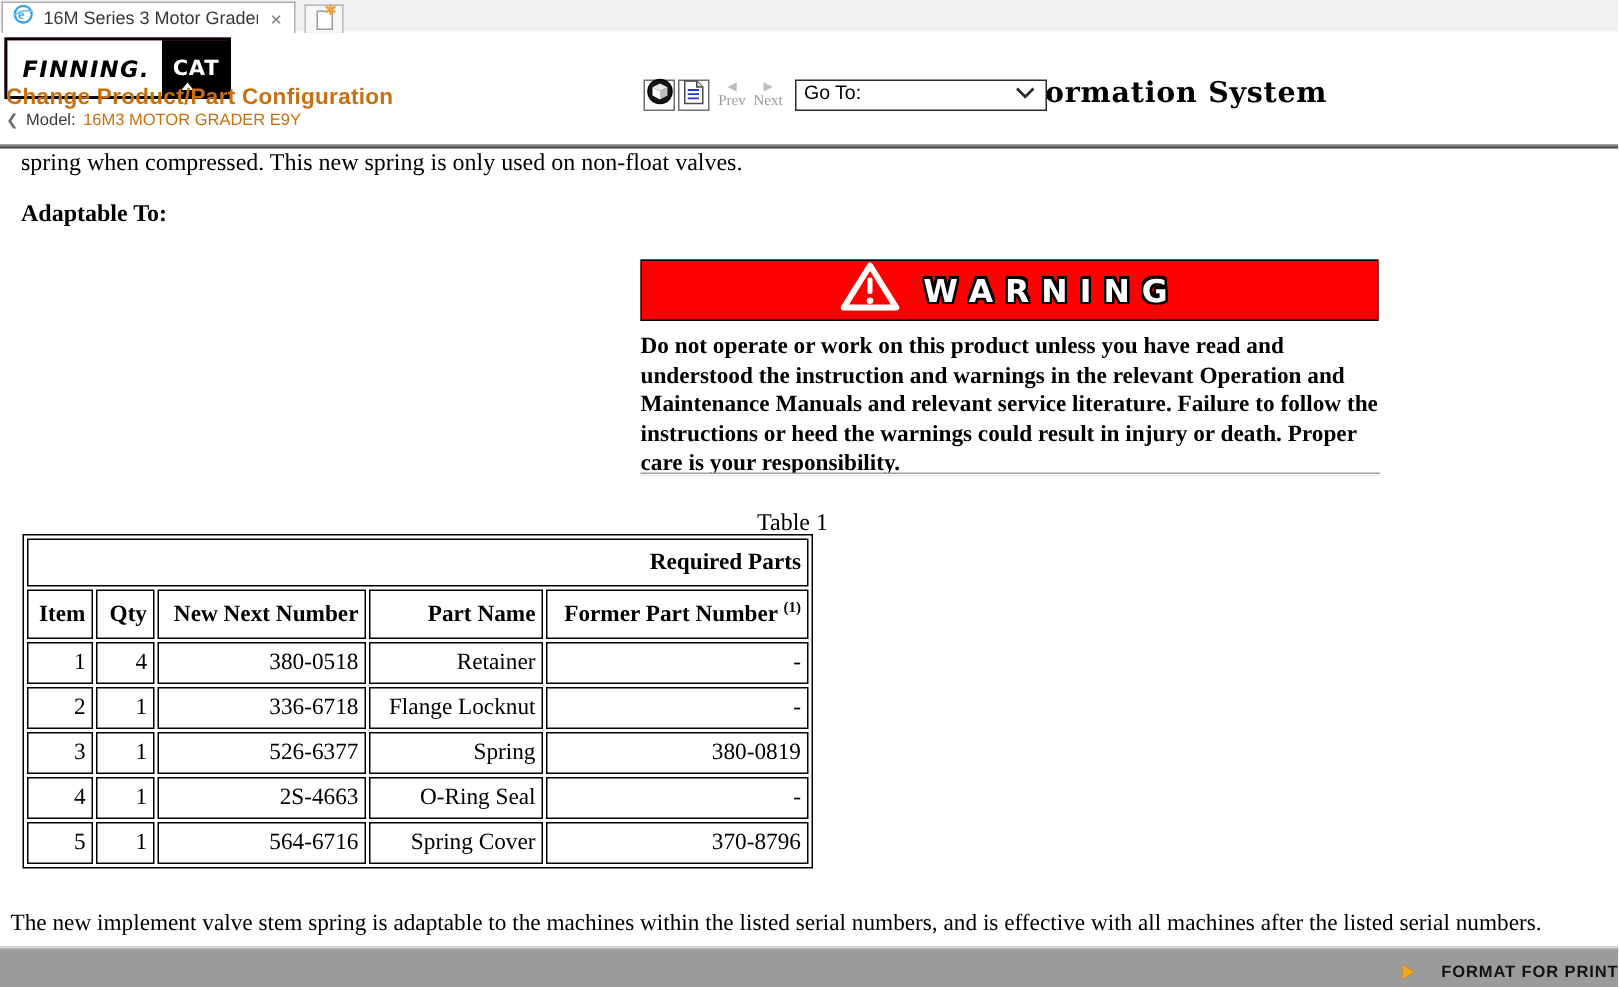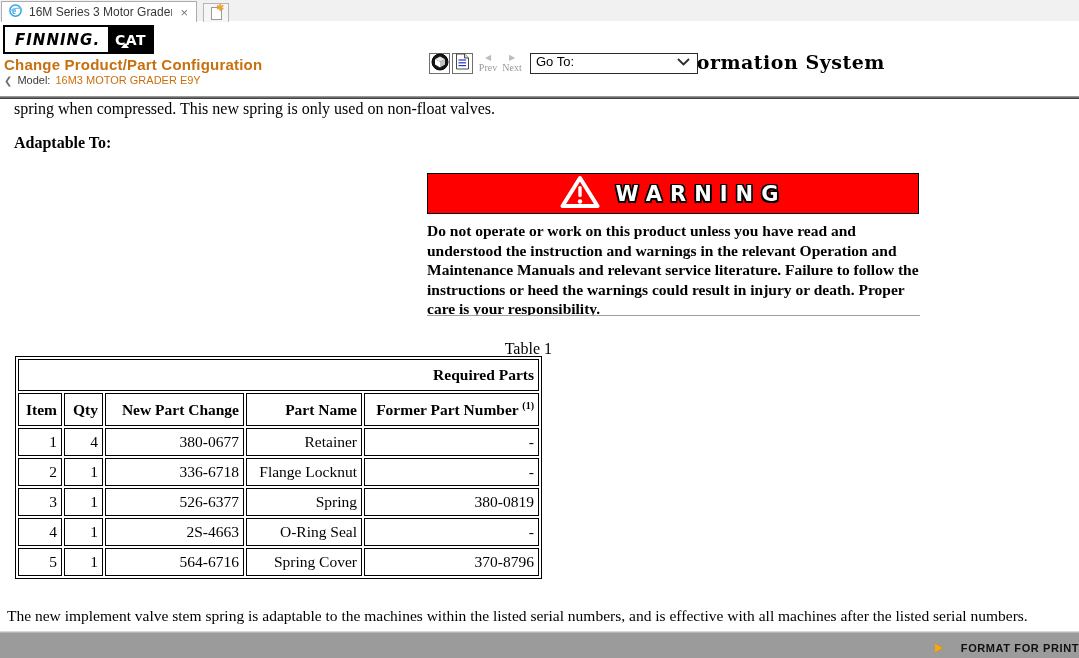--- a/index.html
+++ b/index.html
@@ -21,21 +21,21 @@
   .newtab {
     position:absolute; left:203px; top:3px; width:26px; height:19px;
     background:#F6F6F6; border:1px solid #B5B5B5; border-bottom:none;
     display:flex; align-items:center; justify-content:center;
   }
   .newtab-page { position:relative; width:11px; height:13px; background:#fff; border:1px solid #9a9a9a; }
   .newtab-star { position:absolute; right:-4px; top:-5px; color:#F0A231; font-size:10px; line-height:1; }
 
   
   .header { position:absolute; left:0; top:23px; width:1079px; height:73px; background:#fff; }
-  .logo { position:absolute; left:3px; top:2px; display:flex; border:2px solid #000; background:#be185d; height:29px; }
+  .logo { position:absolute; left:3px; top:2px; display:flex; border:2px solid #000; background:#be185d; height:41px; }
   .logo-finning {
     background:#fff; color:#000; display:flex; align-items:center; padding:0 8px 0 10px;
     font-family:"DejaVu Sans", sans-serif; font-weight:bold; font-style:italic;
     font-size:15px; letter-spacing:1px;
   }
   .logo-cat {
     position:relative; background:#000; color:#fff; display:flex; align-items:center; padding:0 6px 0 7px;
     font-family:"DejaVu Sans", sans-serif; font-weight:bold; font-size:14px; letter-spacing:0.5px;
   }
   .cat-tri { position:absolute; left:13px; bottom:4px; width:0; height:0;
@@ -219,31 +219,31 @@
   <div class="tbl-caption serif">Table 1</div>
 
   <table class="parts">
     <tbody>
         <tr>
       <th class="spanhead" colspan="5">Required Parts</th>
     </tr>
     <tr>
       <th class="col-item">Item</th>
       <th class="col-qty">Qty</th>
-      <th class="col-new">New Part Change</th>
+      <th class="col-new">New Next Number</th>
       <th class="col-name">Part Name</th>
       <th class="col-former">
         <span>Former Part Number</span>
         <sup>(1)</sup>
       </th>
     </tr>
     <tr>
       <td>1</td>
       <td>4</td>
-      <td>380-0677</td>
+      <td>380-0518</td>
       <td>Retainer</td>
       <td>-</td>
     </tr>
     <tr>
       <td>2</td>
       <td>1</td>
       <td>336-6718</td>
       <td>Flange Locknut</td>
       <td>-</td>
     </tr>

